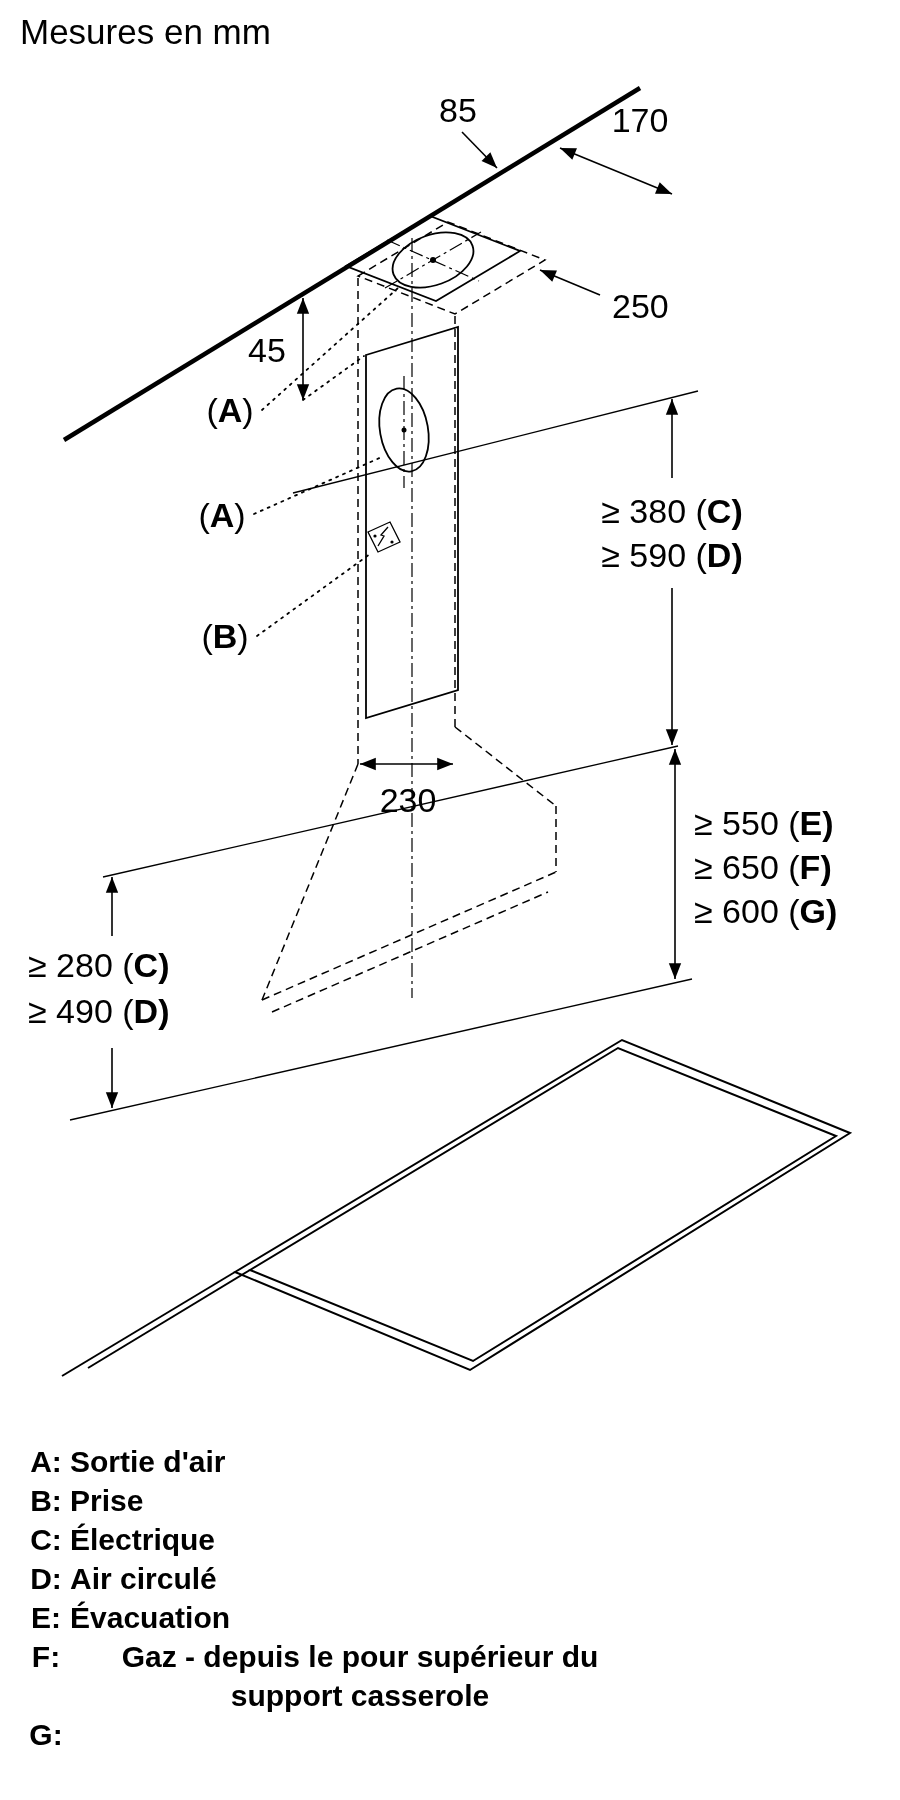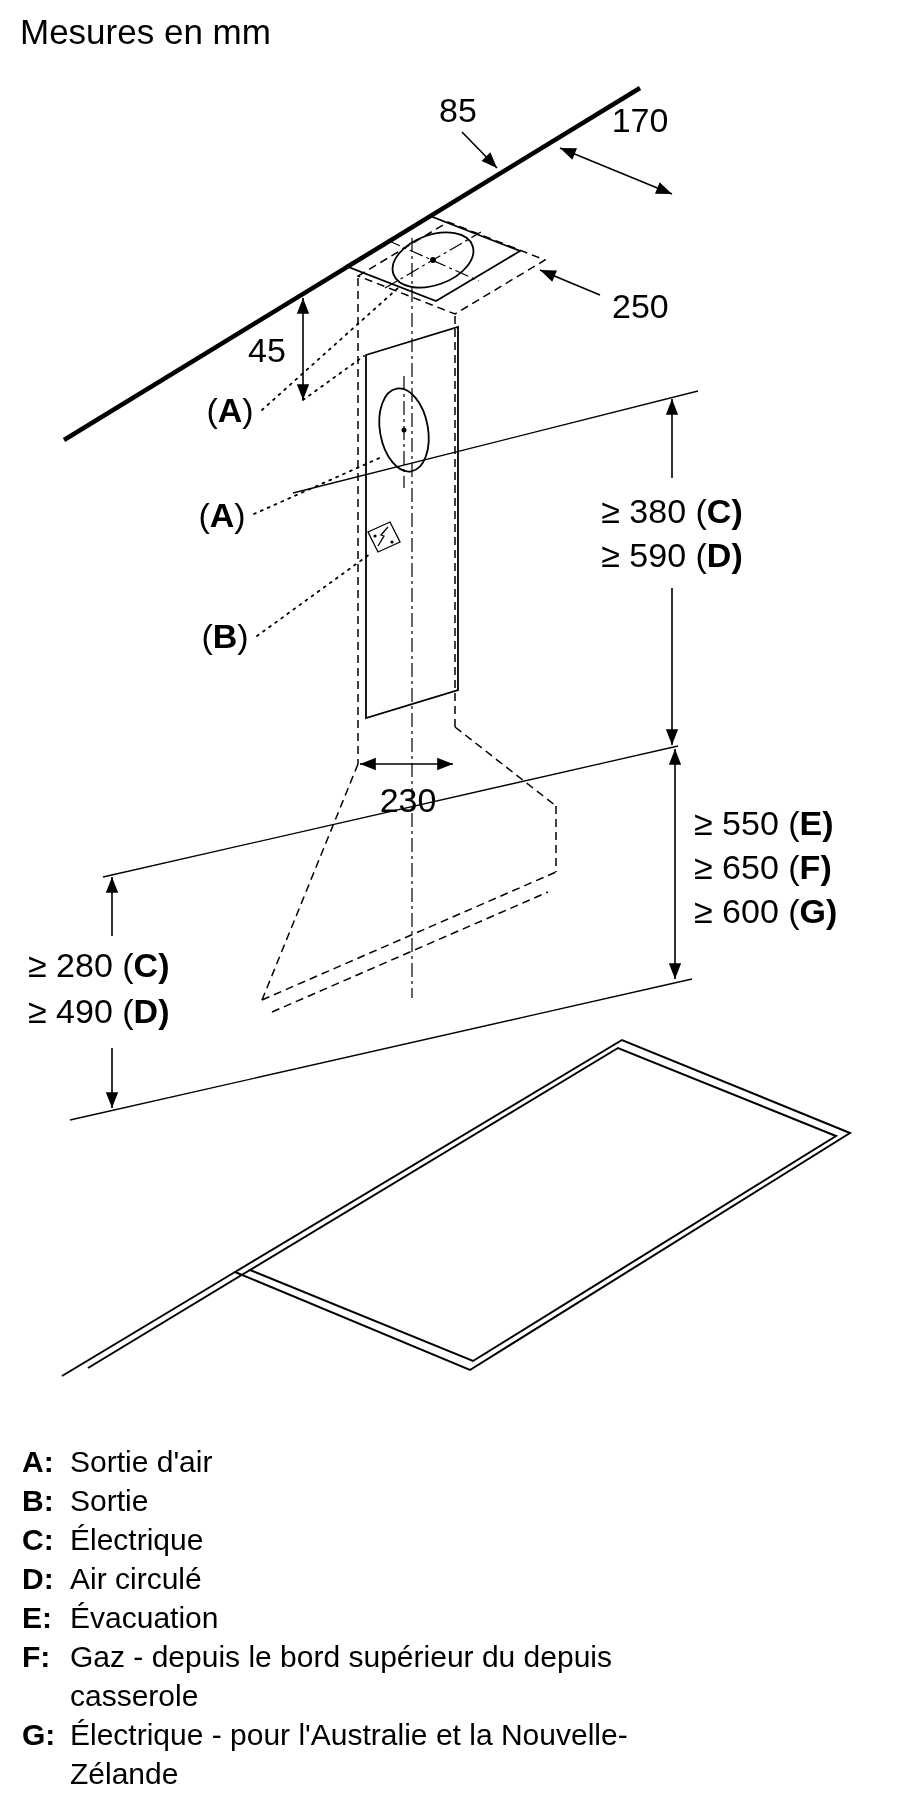--- a/index.html
+++ b/index.html
@@ -5,21 +5,21 @@
   html, body {
     margin: 0;
     padding: 0;
     background: #ffffff;
     width: 900px;
     height: 1800px;
     overflow: hidden;
     font-family: "Liberation Sans", sans-serif;
     color: #000;
   }
-  .page { position: relative; width: 900px; height: 1764px; background: #fff; }
+  .page { position: relative; width: 900px; height: 1764px; background: #fff; text-align: center; }
   .title {
     position: absolute; left: 20px; top: 12px;
     font-size: 35px; color: #000;
   }
   svg.diagram { position: absolute; left: 0; top: 0; }
   svg text {
     font-family: "Liberation Sans", sans-serif;
     font-size: 34px;
     fill: #000;
   }
@@ -31,21 +31,21 @@
   .dim   { stroke-width: 1.6; }
   .dash  { stroke-dasharray: 8 5; stroke-width: 1.5; }
   .dashdot { stroke-dasharray: 14 4 3 4; stroke-width: 1.2; }
   .dotlead { stroke-dasharray: 2 5.5; stroke-width: 1.8; stroke-linecap: round; }
   .legend {
     position: absolute; left: 22px; top: 1442px; width: 860px;
     font-size: 30px; line-height: 1.3;
   }
   .legend-row { display: flex; align-items: flex-start; }
   .legend-letter { font-weight: bold; flex: 0 0 48px; width: 48px; }
-  .legend-text { max-width: 580px; }
+  .legend-text { max-width: 580px; font-weight: bold; }
 </style>
 </head>
 <body>
 
 <div class="page">
 
   <div class="title">Mesures en mm</div>
 
   <svg class="diagram" width="900" height="1440" viewBox="0 0 900 1440">
     <defs>
@@ -167,37 +167,36 @@
     </g>
   </svg>
 
   <div class="legend">
     <div class="legend-row">
       <span class="legend-letter">A:</span>
       <span class="legend-text">Sortie d'air</span>
     </div>
     <div class="legend-row">
       <span class="legend-letter">B:</span>
-      <span class="legend-text">Sortie</span>
+      <span class="legend-text">Prise</span>
     </div>
     <div class="legend-row">
       <span class="legend-letter">C:</span>
       <span class="legend-text">Électrique</span>
     </div>
     <div class="legend-row">
       <span class="legend-letter">D:</span>
       <span class="legend-text">Air circulé</span>
     </div>
     <div class="legend-row">
       <span class="legend-letter">E:</span>
       <span class="legend-text">Évacuation</span>
     </div>
     <div class="legend-row">
       <span class="legend-letter">F:</span>
-      <span class="legend-text">Gaz - depuis le bord supérieur du depuis casserole</span>
+      <span class="legend-text">Gaz - depuis le pour supérieur du support casserole</span>
     </div>
     <div class="legend-row">
       <span class="legend-letter">G:</span>
-      <span class="legend-text">Électrique - pour l'Australie et la Nouvelle-Zélande</span>
     </div>
   </div>
 
 </div>
 
 </body></html>

